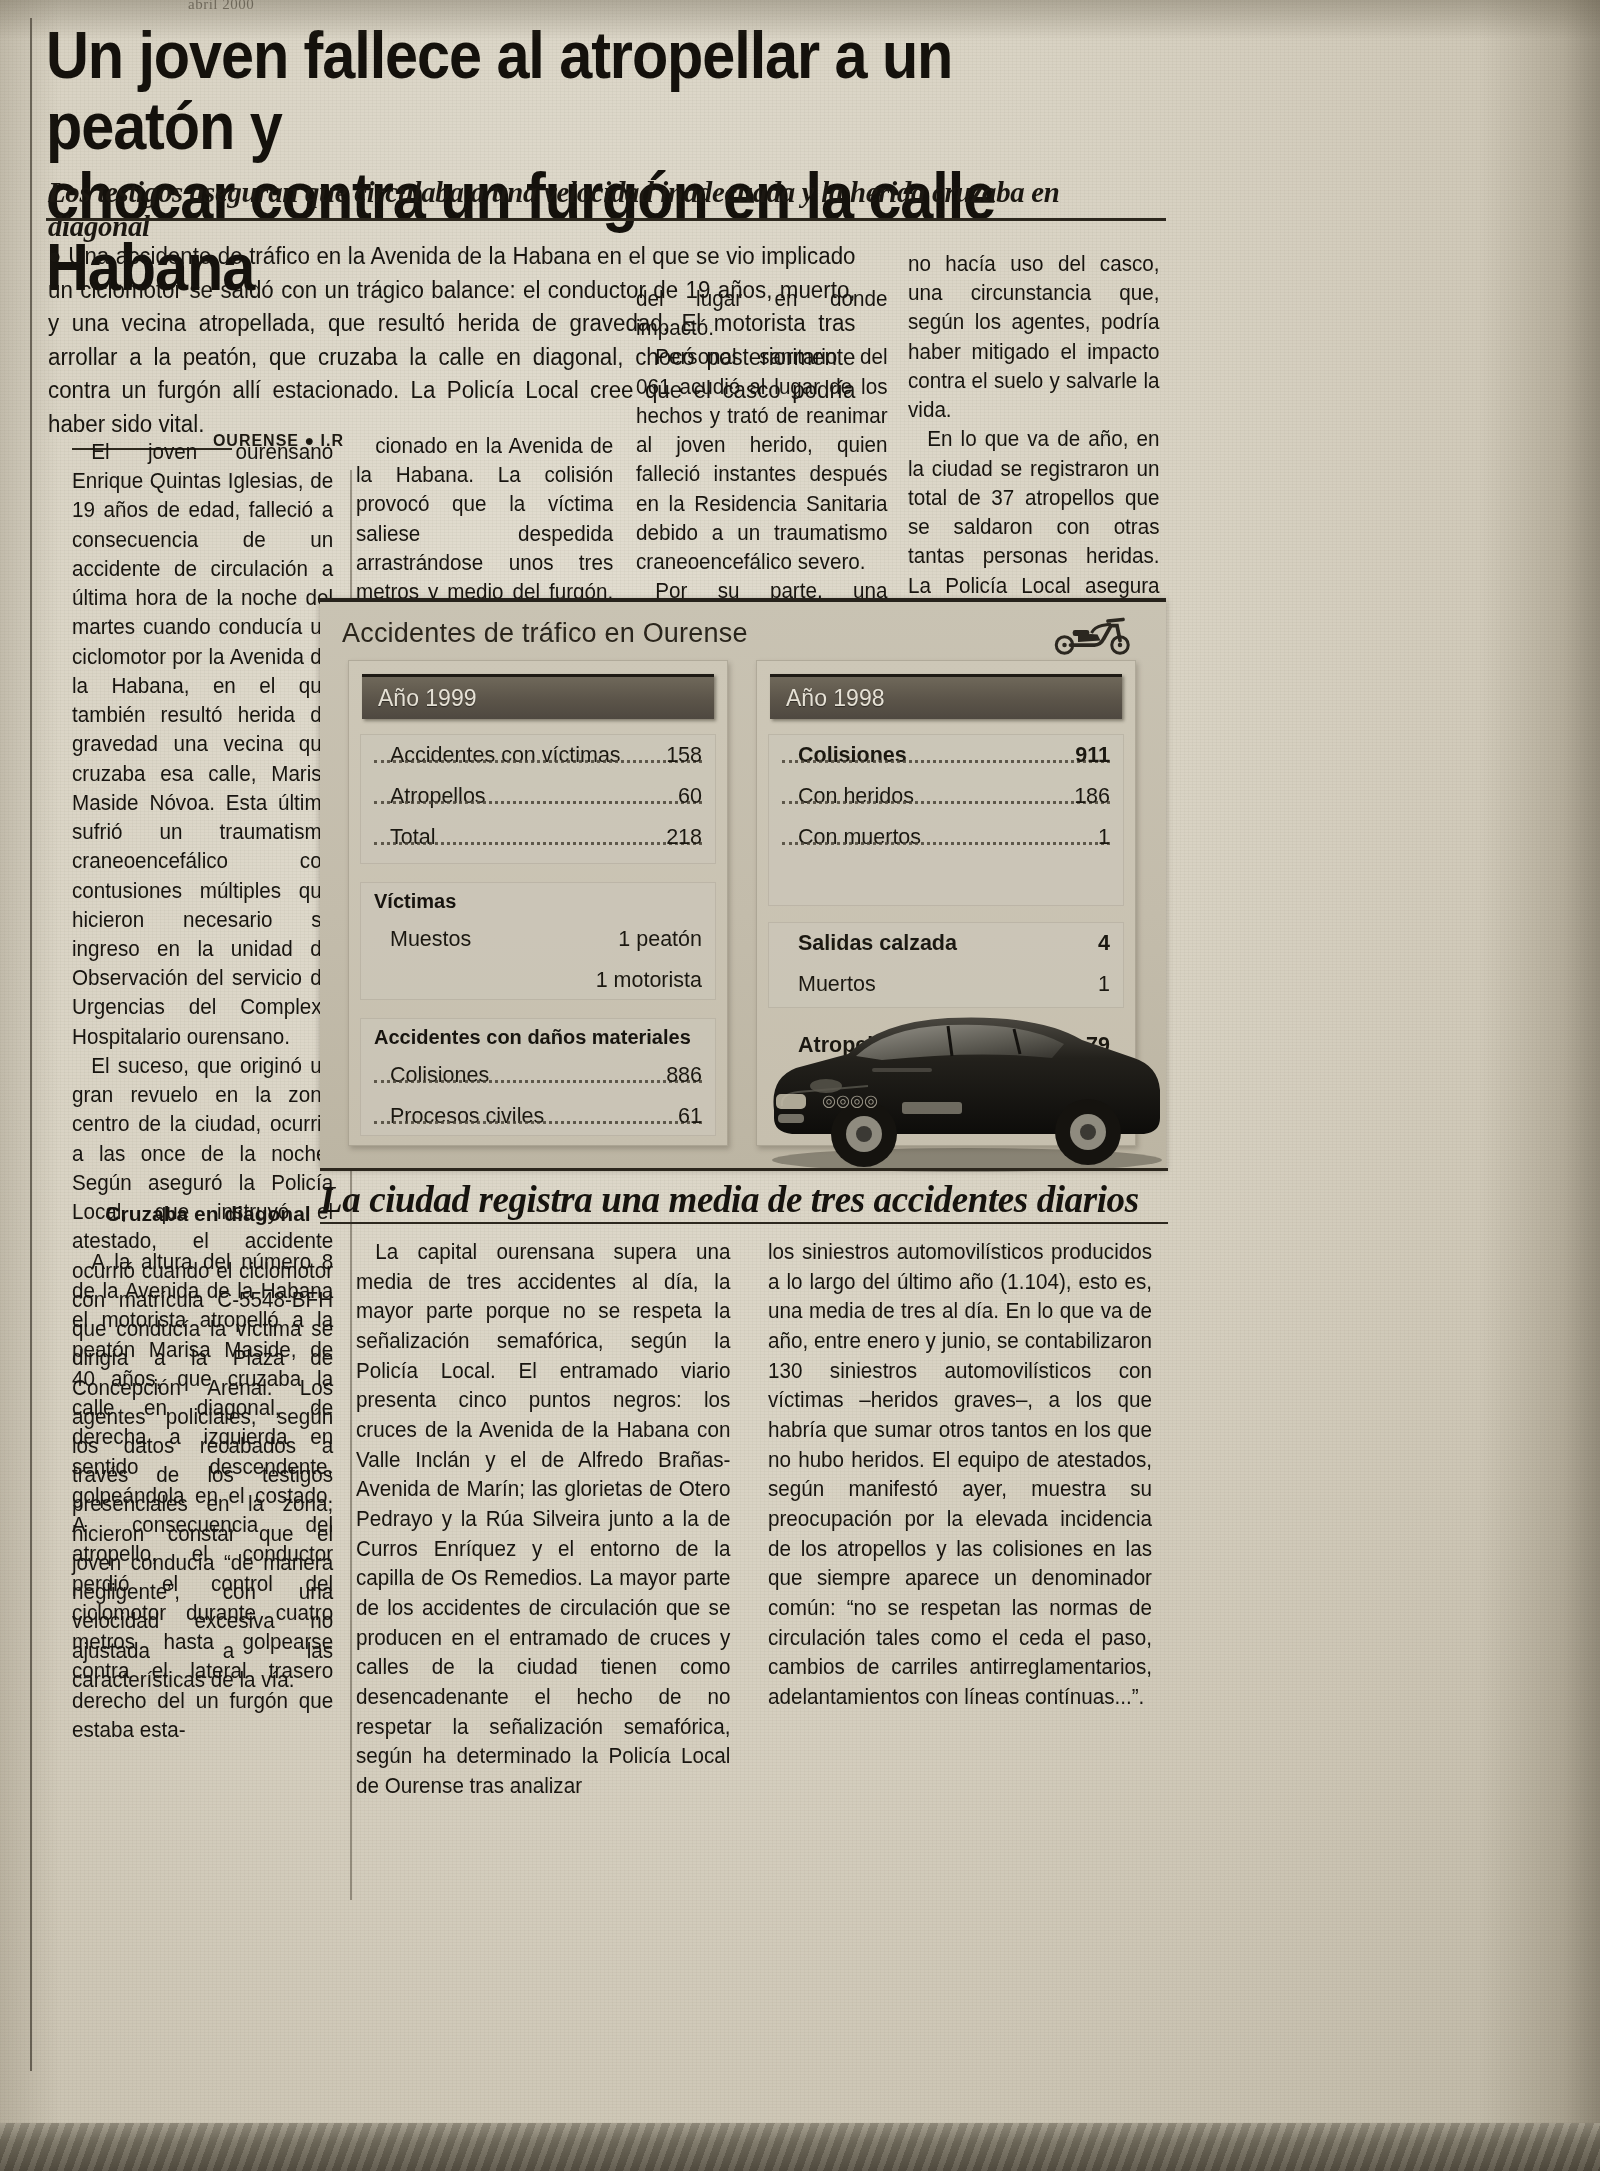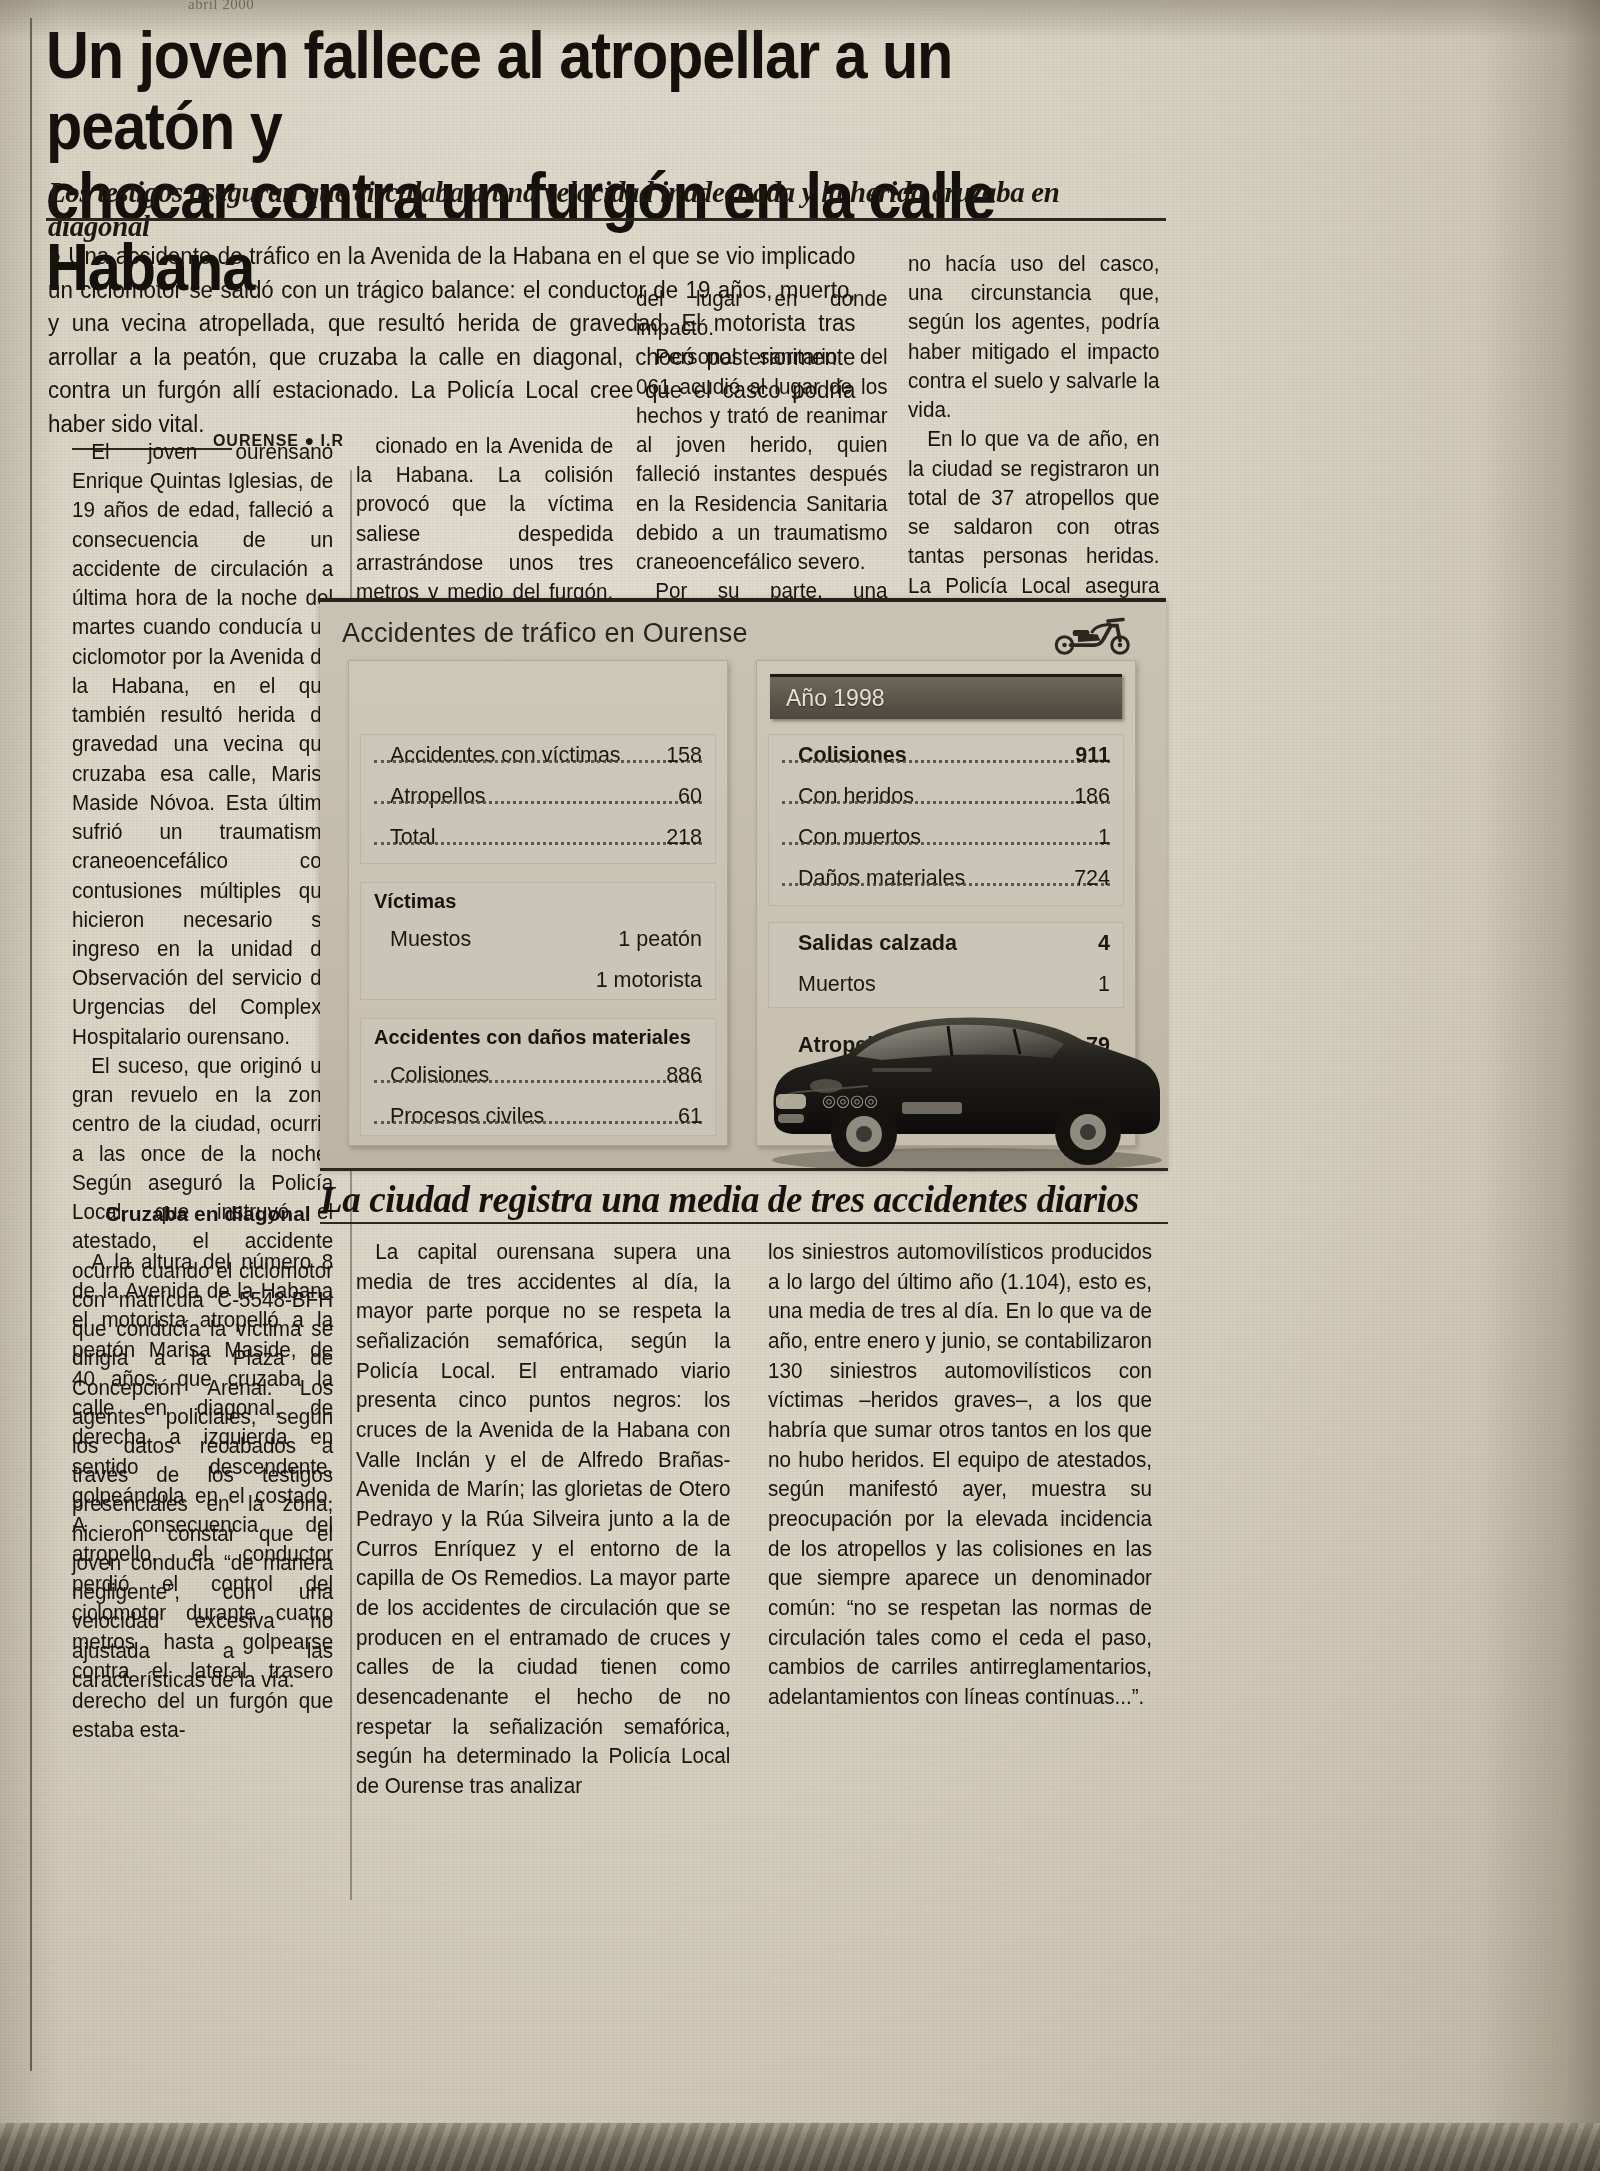--- a/index.html
+++ b/index.html
@@ -278,20 +278,23 @@
           <circle cx="96" cy="46" r="3"></circle>
           <path d="M30 46 L62 46 Q70 46 74 38 L84 20 L92 20 L96 40" stroke="#2b2720" stroke-width="5" fill="none" stroke-linecap="round"></path>
           <path d="M40 34 Q52 30 66 32 L70 40 L40 42 Z"></path>
           <path d="M58 30 Q62 22 72 20 L84 18" stroke="#2b2720" stroke-width="4" fill="none"></path>
           <path d="M80 14 L100 12" stroke="#2b2720" stroke-width="5" stroke-linecap="round"></path>
           <rect x="33" y="26" width="22" height="8" rx="3"></rect>
         </g>
       </svg>
 
       <div class="panel panel-left">
+        <div class="panel-head">
+          <span>Año 1999</span>
+        </div>
 
         <div class="block" style="top:74px;height:130px;">
           <div class="row">
             <span class="lbl">Accidentes con víctimas</span>
             <span class="dots"></span>
             <span class="val">158</span>
           </div>
           <div class="row">
             <span class="lbl">Atropellos</span>
             <span class="dots"></span>
@@ -346,25 +349,20 @@
           </div>
           <div class="row">
             <span class="lbl">Con heridos</span>
             <span class="dots"></span>
             <span class="val">186</span>
           </div>
           <div class="row">
             <span class="lbl">Con muertos</span>
             <span class="dots"></span>
             <span class="val">1</span>
-          </div>
-          <div class="row">
-            <span class="lbl">Daños materiales</span>
-            <span class="dots"></span>
-            <span class="val">724</span>
           </div>
         </div>
 
         <div class="block" style="top:262px;height:86px;">
           <div class="row bold nodots">
             <span class="lbl">Salidas calzada</span>
 
             <span class="val">4</span>
           </div>
           <div class="row nodots">

